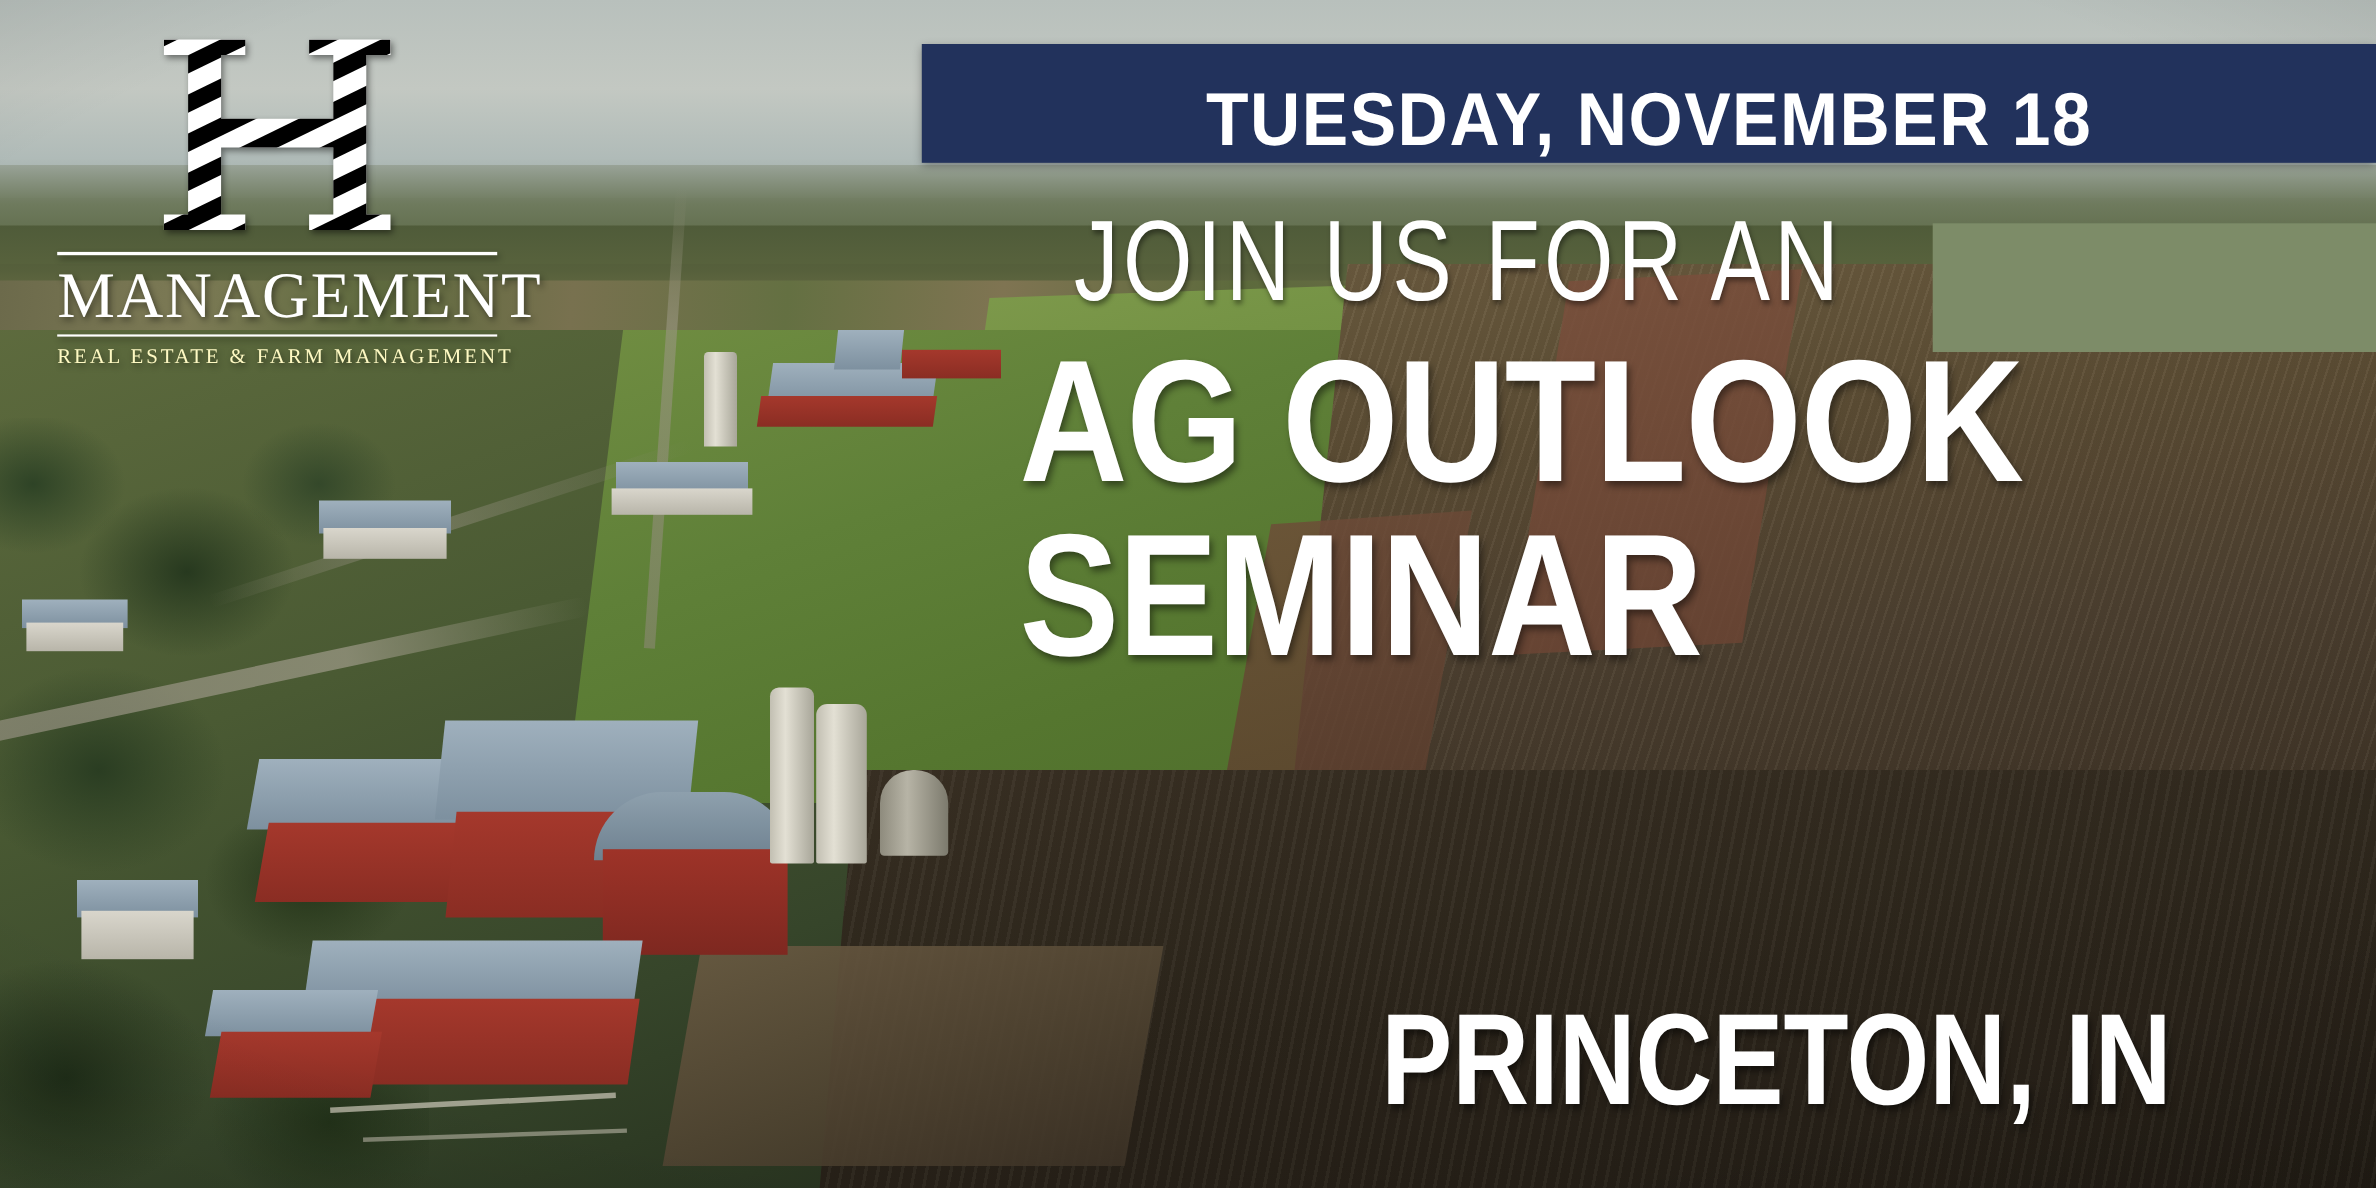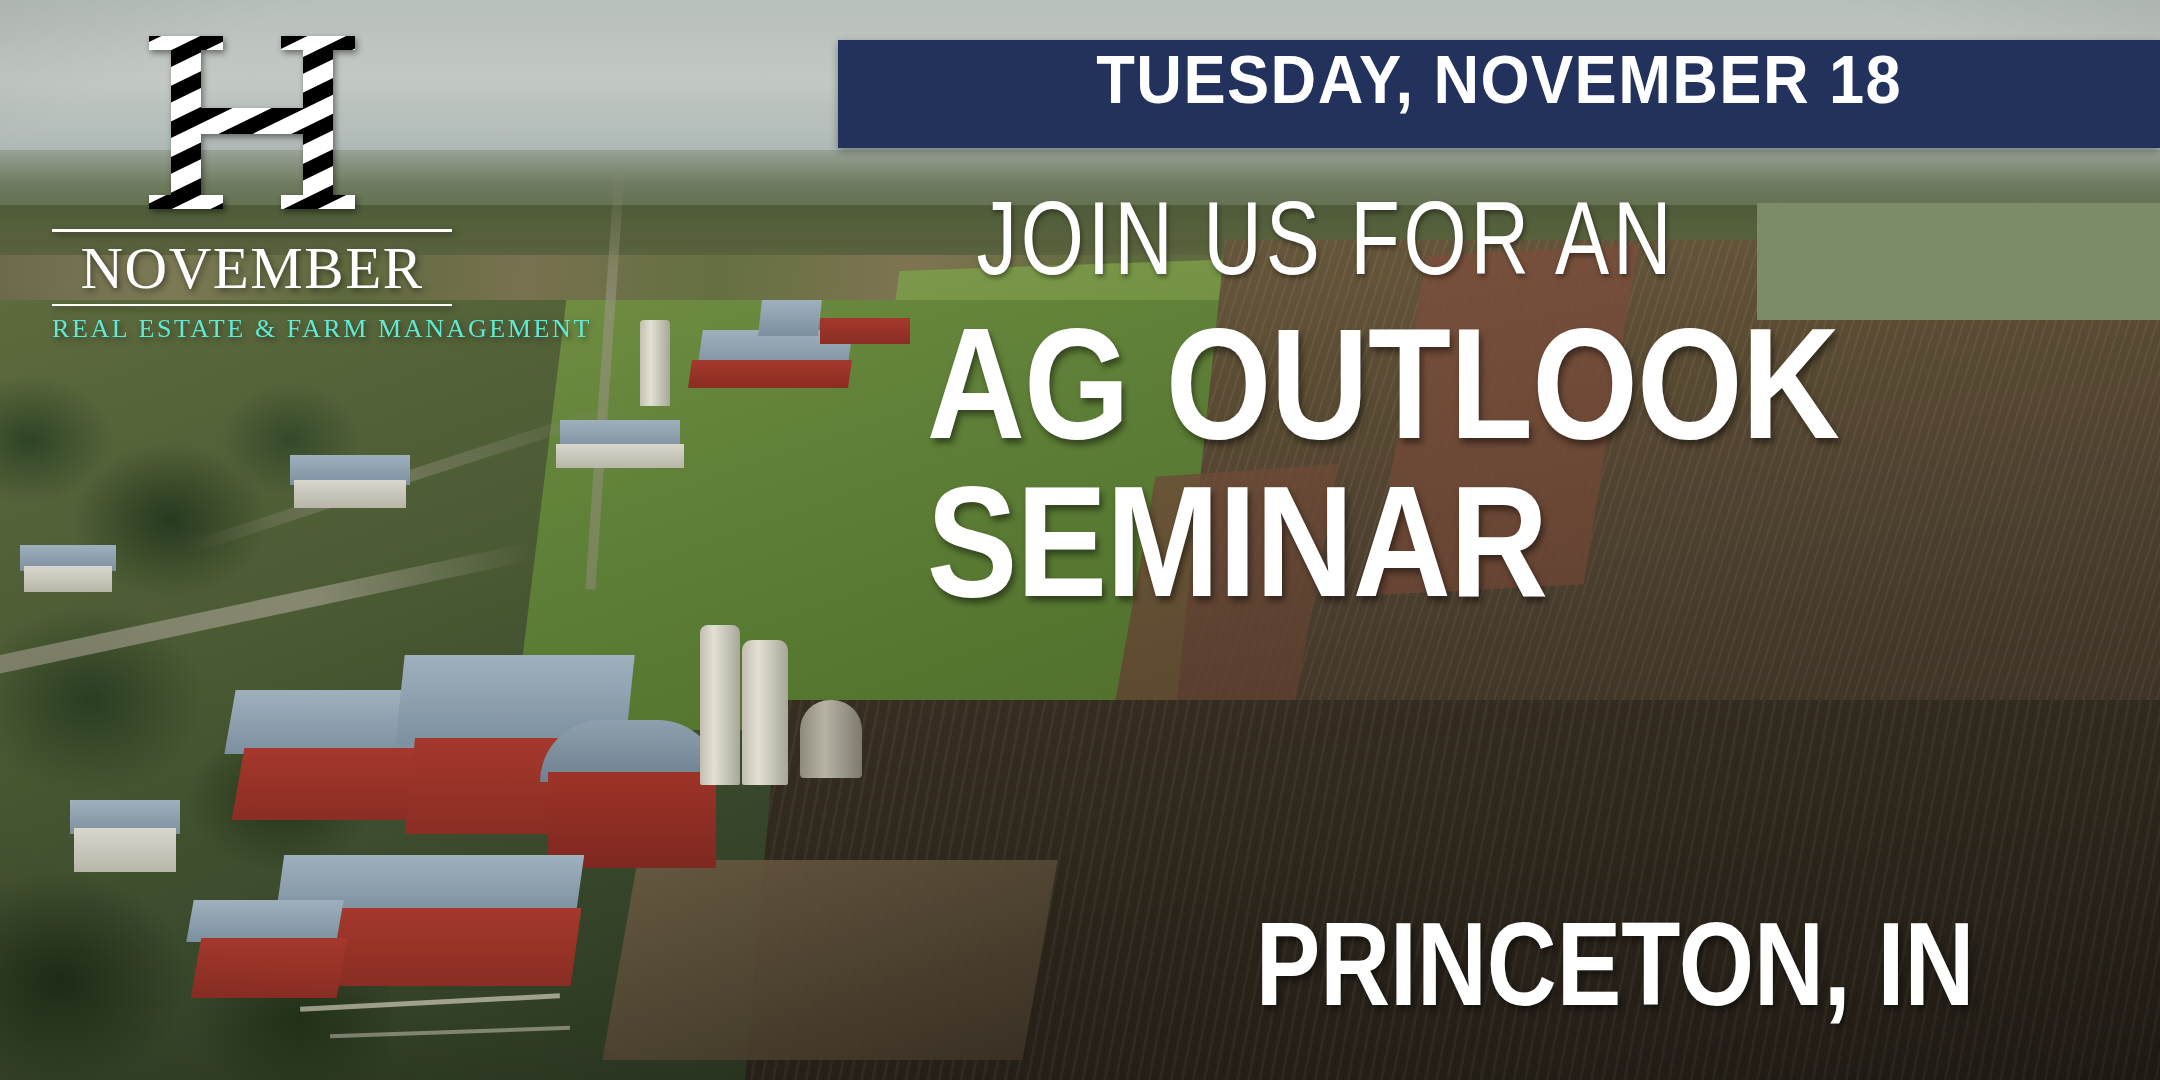--- a/index.html
+++ b/index.html
@@ -234,37 +234,37 @@
     white-space: nowrap;
   }
   .logo-rule2 {
     width: 100%;
     height: 2px;
     background: #ffffff;
     margin: 6px 0 8px 0;
   }
   .logo-tag {
     font-family: "Liberation Serif", serif;
-    font-size: 26px;
+    font-size: 19px;
     letter-spacing: 2.6px;
     text-align: right;
-    color: #5eead4;
+    color: #fef9c3;
     white-space: nowrap;
   }
 
   
   .date-banner {
     position: absolute;
     left: 838px;
     top: 40px;
     right: 0;
     height: 108px;
     background: #22325c;
     display: flex;
-    align-items: flex-start;
+    align-items: flex-end;
     justify-content: center;
     box-shadow: 0 3px 8px rgba(0,0,0,0.35);
   }
   .date-banner-text {
     font-family: "Liberation Sans Narrow", "Liberation Sans", sans-serif;
     font-weight: 700;
     font-size: 68px;
     letter-spacing: 1.5px;
     color: #ffffff;
     transform: scaleX(0.93);
@@ -427,21 +427,21 @@
           <rect x="-160" y="24" width="560" height="15"></rect>
           <rect x="-160" y="56" width="560" height="15"></rect>
           <rect x="-160" y="88" width="560" height="15"></rect>
           <rect x="-160" y="120" width="560" height="15"></rect>
           <rect x="-160" y="152" width="560" height="15"></rect>
           <rect x="-160" y="184" width="560" height="15"></rect>
         </g>
       </g>
     </svg>
     <div class="logo-rule"></div>
-    <div class="logo-word">NOVEMBER</div>
+    <div class="logo-word">MANAGEMENT</div>
     <div class="logo-rule2"></div>
     <div class="logo-tag">REAL ESTATE &amp; FARM MANAGEMENT</div>
   </div>
 
   <div class="date-banner">
     <span class="date-banner-text">TUESDAY, NOVEMBER 18</span>
   </div>
 
   <div class="green-block"></div>
 

